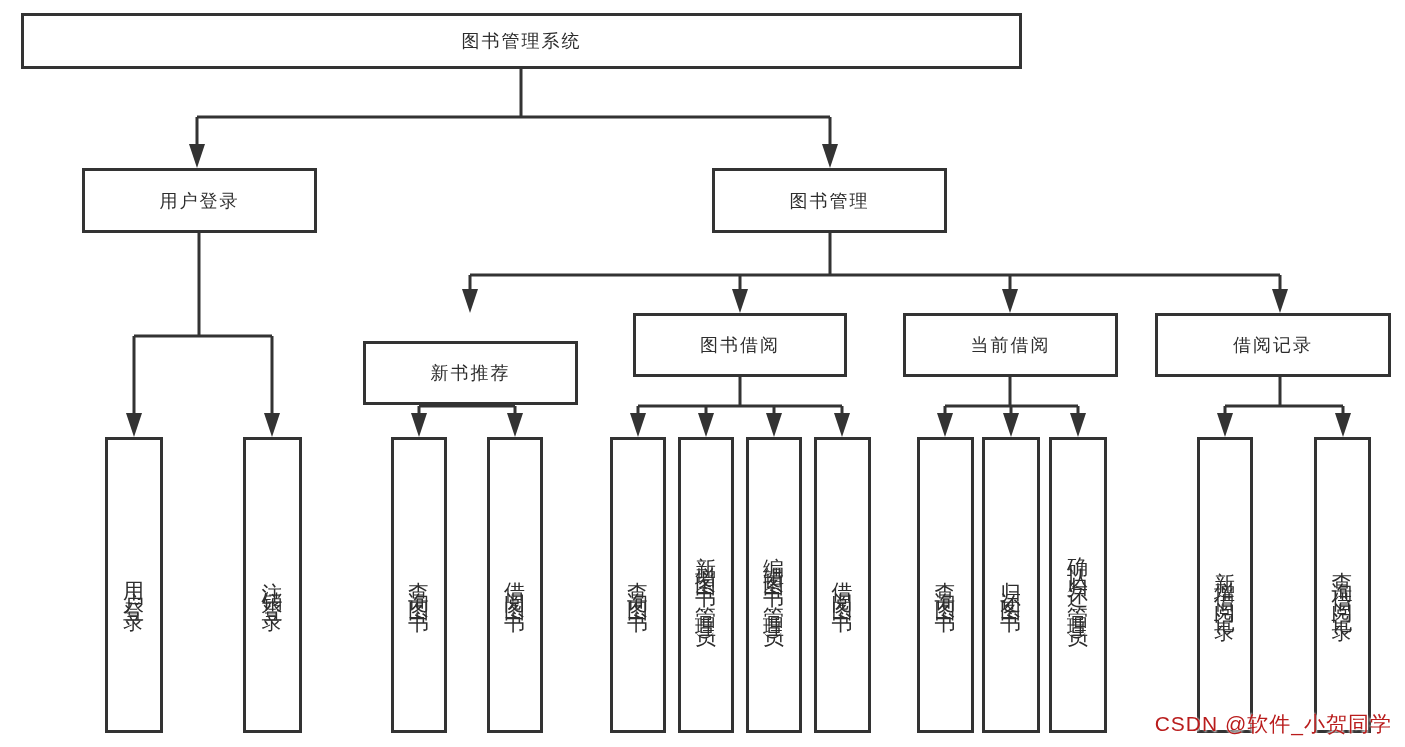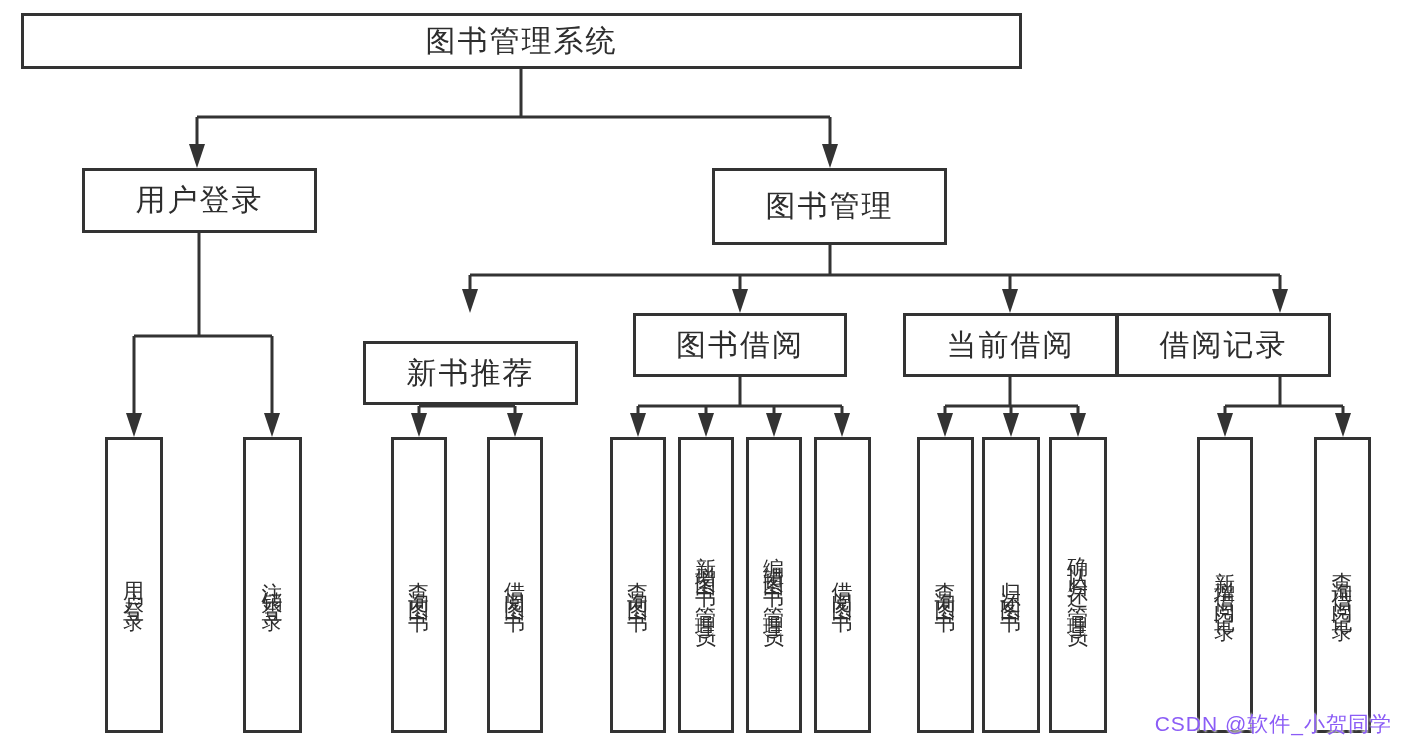--- a/index.html
+++ b/index.html
@@ -29,38 +29,38 @@
     position: absolute;
     box-sizing: border-box;
     border: 3px solid #333333;
     background: #ffffff;
     display: flex;
     align-items: center;
     justify-content: center;
     color: #2d2d2d;
   }
   .hlabel {
-    font-size: 30px;
+    font-size: 18px;
     letter-spacing: 2px;
     white-space: nowrap;
   }
   .leaf { top: 437px; height: 296px; }
   .vtext {
     writing-mode: vertical-rl;
     text-orientation: mixed;
     font-size: 21px;
     letter-spacing: 10px;
     line-height: 1.1;
   }
   .watermark {
     position: absolute;
     right: 13px;
     top: 710px;
     font-size: 21px;
-    color: #8b5cf6;
+    color: #b91c1c;
     letter-spacing: 1px;
     white-space: nowrap;
     text-shadow: 1px 1px 2px rgba(255,255,255,0.95), -1px -1px 2px rgba(255,255,255,0.95);
   }
 </style>
 </head>
 <body>
 
 <div class="canvas">
 
@@ -95,34 +95,34 @@
     </g>
   </svg>
 
   <div class="box" style="left:21px; top:13px; width:1001px; height:56px;">
     <span class="hlabel">图书管理系统</span>
   </div>
 
   <div class="box" style="left:82px; top:168px; width:235px; height:65px;">
     <span class="hlabel">用户登录</span>
   </div>
-  <div class="box" style="left:712px; top:168px; width:235px; height:77px;">
+  <div class="box" style="left:712px; top:168px; width:235px; height:65px;">
     <span class="hlabel">图书管理</span>
   </div>
 
   <div class="box" style="left:363px; top:313px; width:215px; height:64px;margin-top:28px;">
     <span class="hlabel">新书推荐</span>
   </div>
   <div class="box" style="left:903px; top:313px; width:215px; height:64px;">
     <span class="hlabel">当前借阅</span>
   </div>
   <div class="box" style="left:633px; top:313px; width:214px; height:64px;">
     <span class="hlabel">图书借阅</span>
   </div>
-  <div class="box" style="left:1116px; top:313px; width:215px; height:64px;">
+  <div class="box" style="left:1155px; top:313px; width:236px; height:64px;">
     <span class="hlabel">借阅记录</span>
   </div>
 
   <div class="box leaf" style="left:105px; width:58px;">
     <span class="vtext">用户登录</span>
   </div>
   <div class="box leaf" style="left:243px; width:59px;">
     <span class="vtext">注销登录</span>
   </div>
 

